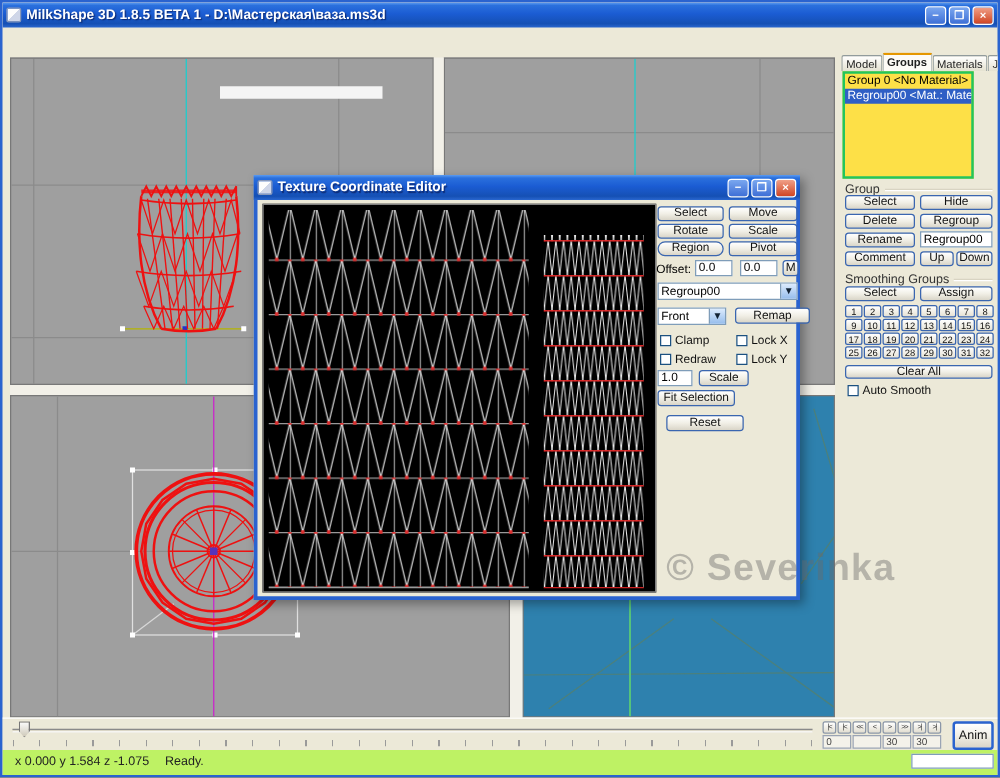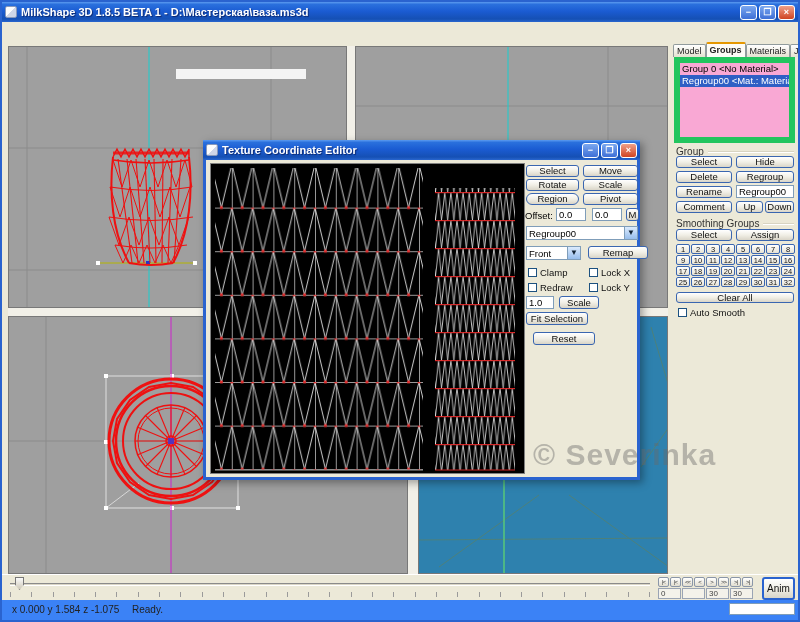--- a/index.html
+++ b/index.html
@@ -28,21 +28,21 @@
   .splitter{background:#f2f0e8;}
   #split-v-top{left:345px;top:44px;width:8px;height:262px;}
   #split-h{left:6px;top:306px;width:660px;height:8px;}
   #split-v-bot{left:406px;top:314px;width:10px;height:258px;}
 
   
   #rightpanel{left:670px;top:40px;width:126px;height:532px;background:#ece9d8;}
   .tabs{position:absolute;left:1px;top:0;display:flex;align-items:flex-end;height:15px;}
   .tab{font-size:9px;color:#222;border:1px solid #919b9c;border-bottom:none;border-radius:2px 2px 0 0;background:linear-gradient(#fff,#e4e1d0);padding:1px 3px;height:13px;}
   .tab.active{background:#fdfbf6;height:15px;border-top:2px solid #e59700;font-weight:bold;}
-  .listbox{position:absolute;left:2px;top:15px;width:121px;height:86px;background:#f9a8d4;border:6px solid #22c55e;font-size:9.5px;}
+  .listbox{position:absolute;left:2px;top:15px;width:105px;height:86px;background:#fde047;border:2px solid #22c55e;font-size:9.5px;}
   .list-item{height:12px;line-height:12px;padding-left:2px;white-space:nowrap;overflow:hidden;color:#000;}
   .list-item.selected{background:#2f5fc5;color:#fff;}
   .sect{position:absolute;font-size:10px;color:#333;display:flex;align-items:center;width:118px;left:4px;}
   .sect::after{content:"";flex:1;margin-left:4px;border-top:1px solid #d8d4c2;box-shadow:0 1px 0 #fff;}
   .btn{position:absolute;font-size:9.5px;color:#111;display:flex;align-items:center;justify-content:center;background:linear-gradient(180deg,#ffffff,#f1efe6 50%,#d9d5c8);border:1px solid #3a66b0;border-radius:3px;line-height:1;}
   .field{position:absolute;background:#fff;border:1px solid #7f9db9;font-size:9.5px;padding:0 2px;color:#000;line-height:1;display:flex;align-items:center;}
   input.field{padding:0 2px;}
   .combo{position:absolute;background:#fff;border:1px solid #7f9db9;font-size:9.5px;color:#000;display:flex;align-items:center;padding-left:2px;}
   .combo .arrow{margin-left:auto;width:13px;align-self:stretch;background:linear-gradient(#dcebfd,#96bdec);border-left:1px solid #7f9db9;font-size:8px;text-align:center;line-height:12px;color:#123;}
   .cb{position:absolute;display:flex;align-items:center;gap:3px;font-size:9.5px;color:#111;}
@@ -59,21 +59,21 @@
   
   #keybar{left:0;top:572px;right:0;height:26px;background:#ece9d8;border-top:1px solid #fff;}
   #kf-track{position:absolute;left:8px;top:8px;width:640px;height:3px;background:#dad6c6;border-top:1px solid #8a8a8a;border-bottom:1px solid #fff;}
   #kf-thumb{position:absolute;left:13px;top:2px;width:9px;height:13px;background:linear-gradient(#fafafa,#cfcaba);border:1px solid #777;clip-path:polygon(0 0,100% 0,100% 60%,50% 100%,0 60%);}
   #kf-ticks{position:absolute;left:8px;top:17px;width:640px;height:5px;background:repeating-linear-gradient(90deg,#9a9a9a 0 1px,transparent 1px 21.3px);}
   #vcr{position:absolute;left:656px;top:2px;display:flex;gap:1px;}
   .vcr-btn{width:11px;height:10px;font-size:6px;letter-spacing:-1px;display:flex;align-items:center;justify-content:center;background:linear-gradient(#fff,#e2ded0);border:1px solid #8a96a8;border-radius:2px;color:#333;}
   #anim-fields{position:absolute;left:656px;top:13px;display:flex;gap:1px;}
   .anim-field{width:23px;height:11px;background:#f4f2ea;border:1px solid #9aa4b4;font-size:8px;color:#444;padding:0 2px;}
   #anim-btn{left:760px;top:2px;width:33px;height:23px;font-size:10px;border-width:2px;border-color:#2a63cf;}
-  #statusbar{left:0;top:598px;right:0;height:20px;background:#3b82f6;font-size:10px;color:#222;}
+  #statusbar{left:0;top:598px;right:0;height:20px;background:#bef264;font-size:10px;color:#222;}
   #status-box{left:727px;top:3px;width:66px;height:12px;background:#fff;border:1px solid #7f9db9;}
 
   
   #watermark{left:531px;top:436px;z-index:60;font-size:30px;font-weight:bold;color:rgba(105,105,105,0.42);letter-spacing:1px;white-space:nowrap;}
 </style>
 </head>
 <body>
 
 <div id="window">
 

